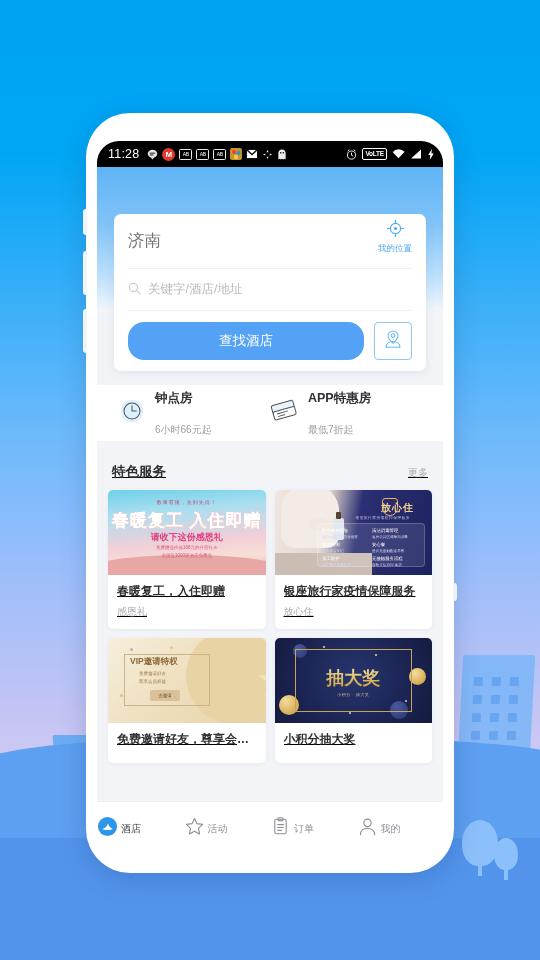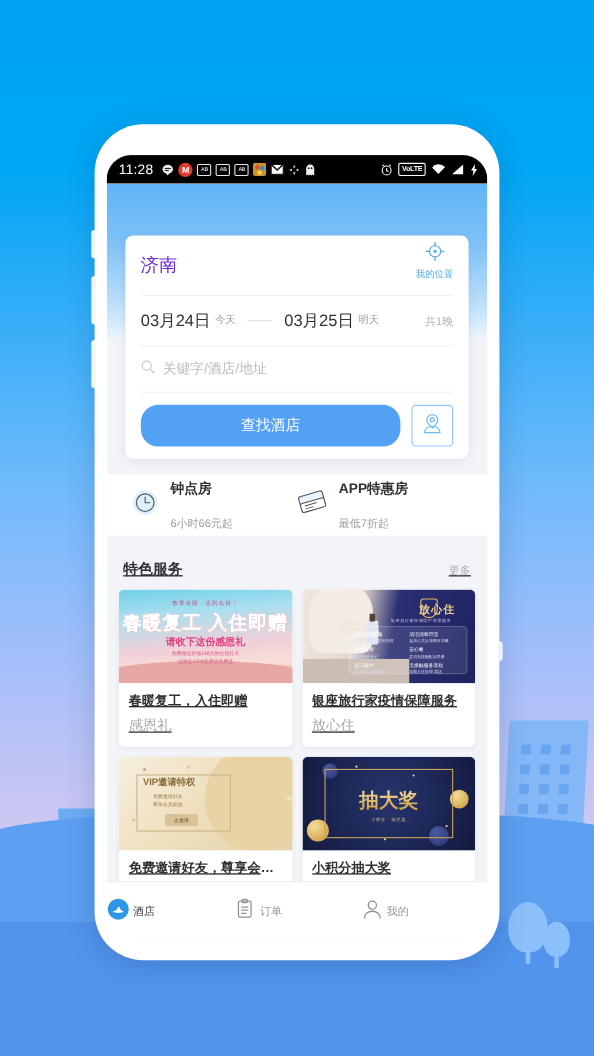--- a/index.html
+++ b/index.html
@@ -146,21 +146,21 @@
     background: #fff;
     border-radius: 7px;
     box-shadow: 0 2px 10px rgba(60,100,160,.10);
     padding: 0 14px;
   }
   .row-city {
     height: 55px; display: flex; align-items: center;
     border-bottom: 1px solid #f0f1f3;
     position: relative;
   }
-  .city-name { font-size: 16.5px; color: #6d28d9; }
+  .city-name { font-size: 16.5px; color: #737373; }
   .loc-btn {
     position: absolute; right: 0; top: 5px;
     display: flex; flex-direction: column; align-items: center;
     color: #3ba7ee;
   }
   .loc-label { font-size: 8.5px; margin-top: 1px; color:#49a9ef; }
 
   .row-date {
     height: 46px; display: flex; align-items: center;
     border-bottom: 1px solid #f0f1f3;
@@ -216,21 +216,21 @@
     background: #fff; border-radius: 5px; overflow: hidden;
     box-shadow: 0 1px 4px rgba(60,100,160,.07);
     cursor: pointer;
   }
   .svc-img { height: 85px; position: relative; overflow: hidden; }
   .svc-body { padding: 8px 9px 10px 9px; }
   .svc-name {
     font-size: 12px; color: #2e3033; font-weight: bold;
     white-space: nowrap; overflow: hidden; text-overflow: ellipsis;
   }
-  .svc-sub { font-size: 13px; color: #a7aab0; margin-top: 5px; }
+  .svc-sub { font-size: 10px; color: #a7aab0; margin-top: 5px; }
 
   
   .p1 { background: linear-gradient(175deg,#6fd0e8 0%,#a9dff0 26%,#f2cfd8 60%,#f7dfd6 78%,#e9b7b2 100%); }
   .p1 .l0 { position:absolute;left:50%;top:9px;transform:translateX(-50%);font-size:5px;color:#c94a7a;letter-spacing:1px;white-space:nowrap;}
   .p1 .l1 {
     position:absolute; left:50%; top:19px; transform:translateX(-50%);
     font-size:17px; font-weight:bold; white-space:nowrap; letter-spacing:1px;
     background: linear-gradient(180deg,#ff5fa0,#ff8a3d);
     -webkit-background-clip: text; background-clip: text; color: transparent;
     -webkit-text-stroke: .6px #fff;
@@ -421,28 +421,20 @@
                 <svg width="19" height="19" viewBox="0 0 20 20">
                     <circle cx="10" cy="10" r="5.4" fill="none" stroke="#4badf0" stroke-width="1.1"></circle>
                     <circle cx="10" cy="10" r="1.6" fill="#4badf0"></circle>
                     <path d="M10 1.5v3.2M10 15.3v3.2M1.5 10h3.2M15.3 10h3.2" stroke="#4badf0" stroke-width="1.3" stroke-linecap="round"></path>
                   </svg>
               </span>
               <span class="loc-label">我的位置</span>
             </div>
           </div>
 
-          <div class="row-date">
-            <span class="date-main">03月24日</span>
-            <span class="date-tag">今天</span>
-            <span class="date-dash"></span>
-            <span class="date-main">03月25日</span>
-            <span class="date-tag">明天</span>
-            <span class="nights">共1晚</span>
-          </div>
 
           <div class="row-kw">
             <span>
               <svg width="13" height="13" viewBox="0 0 14 14">
                   <circle cx="5.8" cy="5.8" r="4.4" fill="none" stroke="#c3c6cb" stroke-width="1.1"></circle>
                   <path d="M9.2 9.2 L13 13" stroke="#c3c6cb" stroke-width="1.1" stroke-linecap="round"></path>
                 </svg>
             </span>
             <span class="kw-ph">关键字/酒店/地址</span>
           </div>
@@ -588,20 +580,28 @@
               <svg width="21" height="21" viewBox="0 0 22 22">
                   <circle cx="11" cy="11" r="10" fill="#2d96e8"></circle>
                   <path d="M5.5 13.5c3-0.6 5-2.8 6-5.6 1 2.8 2.5 4.8 5 5.6-3 1.4-8 1.4-11 0z" fill="#fff"></path>
                 </svg>
             </span>
             <span class="tab-label">酒店</span>
           </div>
           <div class="tab">
             <span>
               <svg width="21" height="21" viewBox="0 0 22 22">
+                  <path d="M11 2.6l2.6 5.4 5.9.8-4.3 4.1 1.1 5.9-5.3-2.9-5.3 2.9 1.1-5.9L2.5 8.8l5.9-.8z" fill="none" stroke="#8e9197" stroke-width="1.2" stroke-linejoin="round"></path>
+                </svg>
+            </span>
+            <span class="tab-label">活动</span>
+          </div>
+          <div class="tab">
+            <span>
+              <svg width="21" height="21" viewBox="0 0 22 22">
                   <rect x="5" y="3.4" width="12" height="15.2" rx="1.6" fill="none" stroke="#8e9197" stroke-width="1.2"></rect>
                   <rect x="8.4" y="1.8" width="5.2" height="3" rx="1" fill="none" stroke="#8e9197" stroke-width="1.2"></rect>
                   <path d="M8 9h6M8 12h6M8 15h4" stroke="#8e9197" stroke-width="1.2" stroke-linecap="round"></path>
                 </svg>
             </span>
             <span class="tab-label">订单</span>
           </div>
           <div class="tab">
             <span>
               <svg width="21" height="21" viewBox="0 0 22 22">

